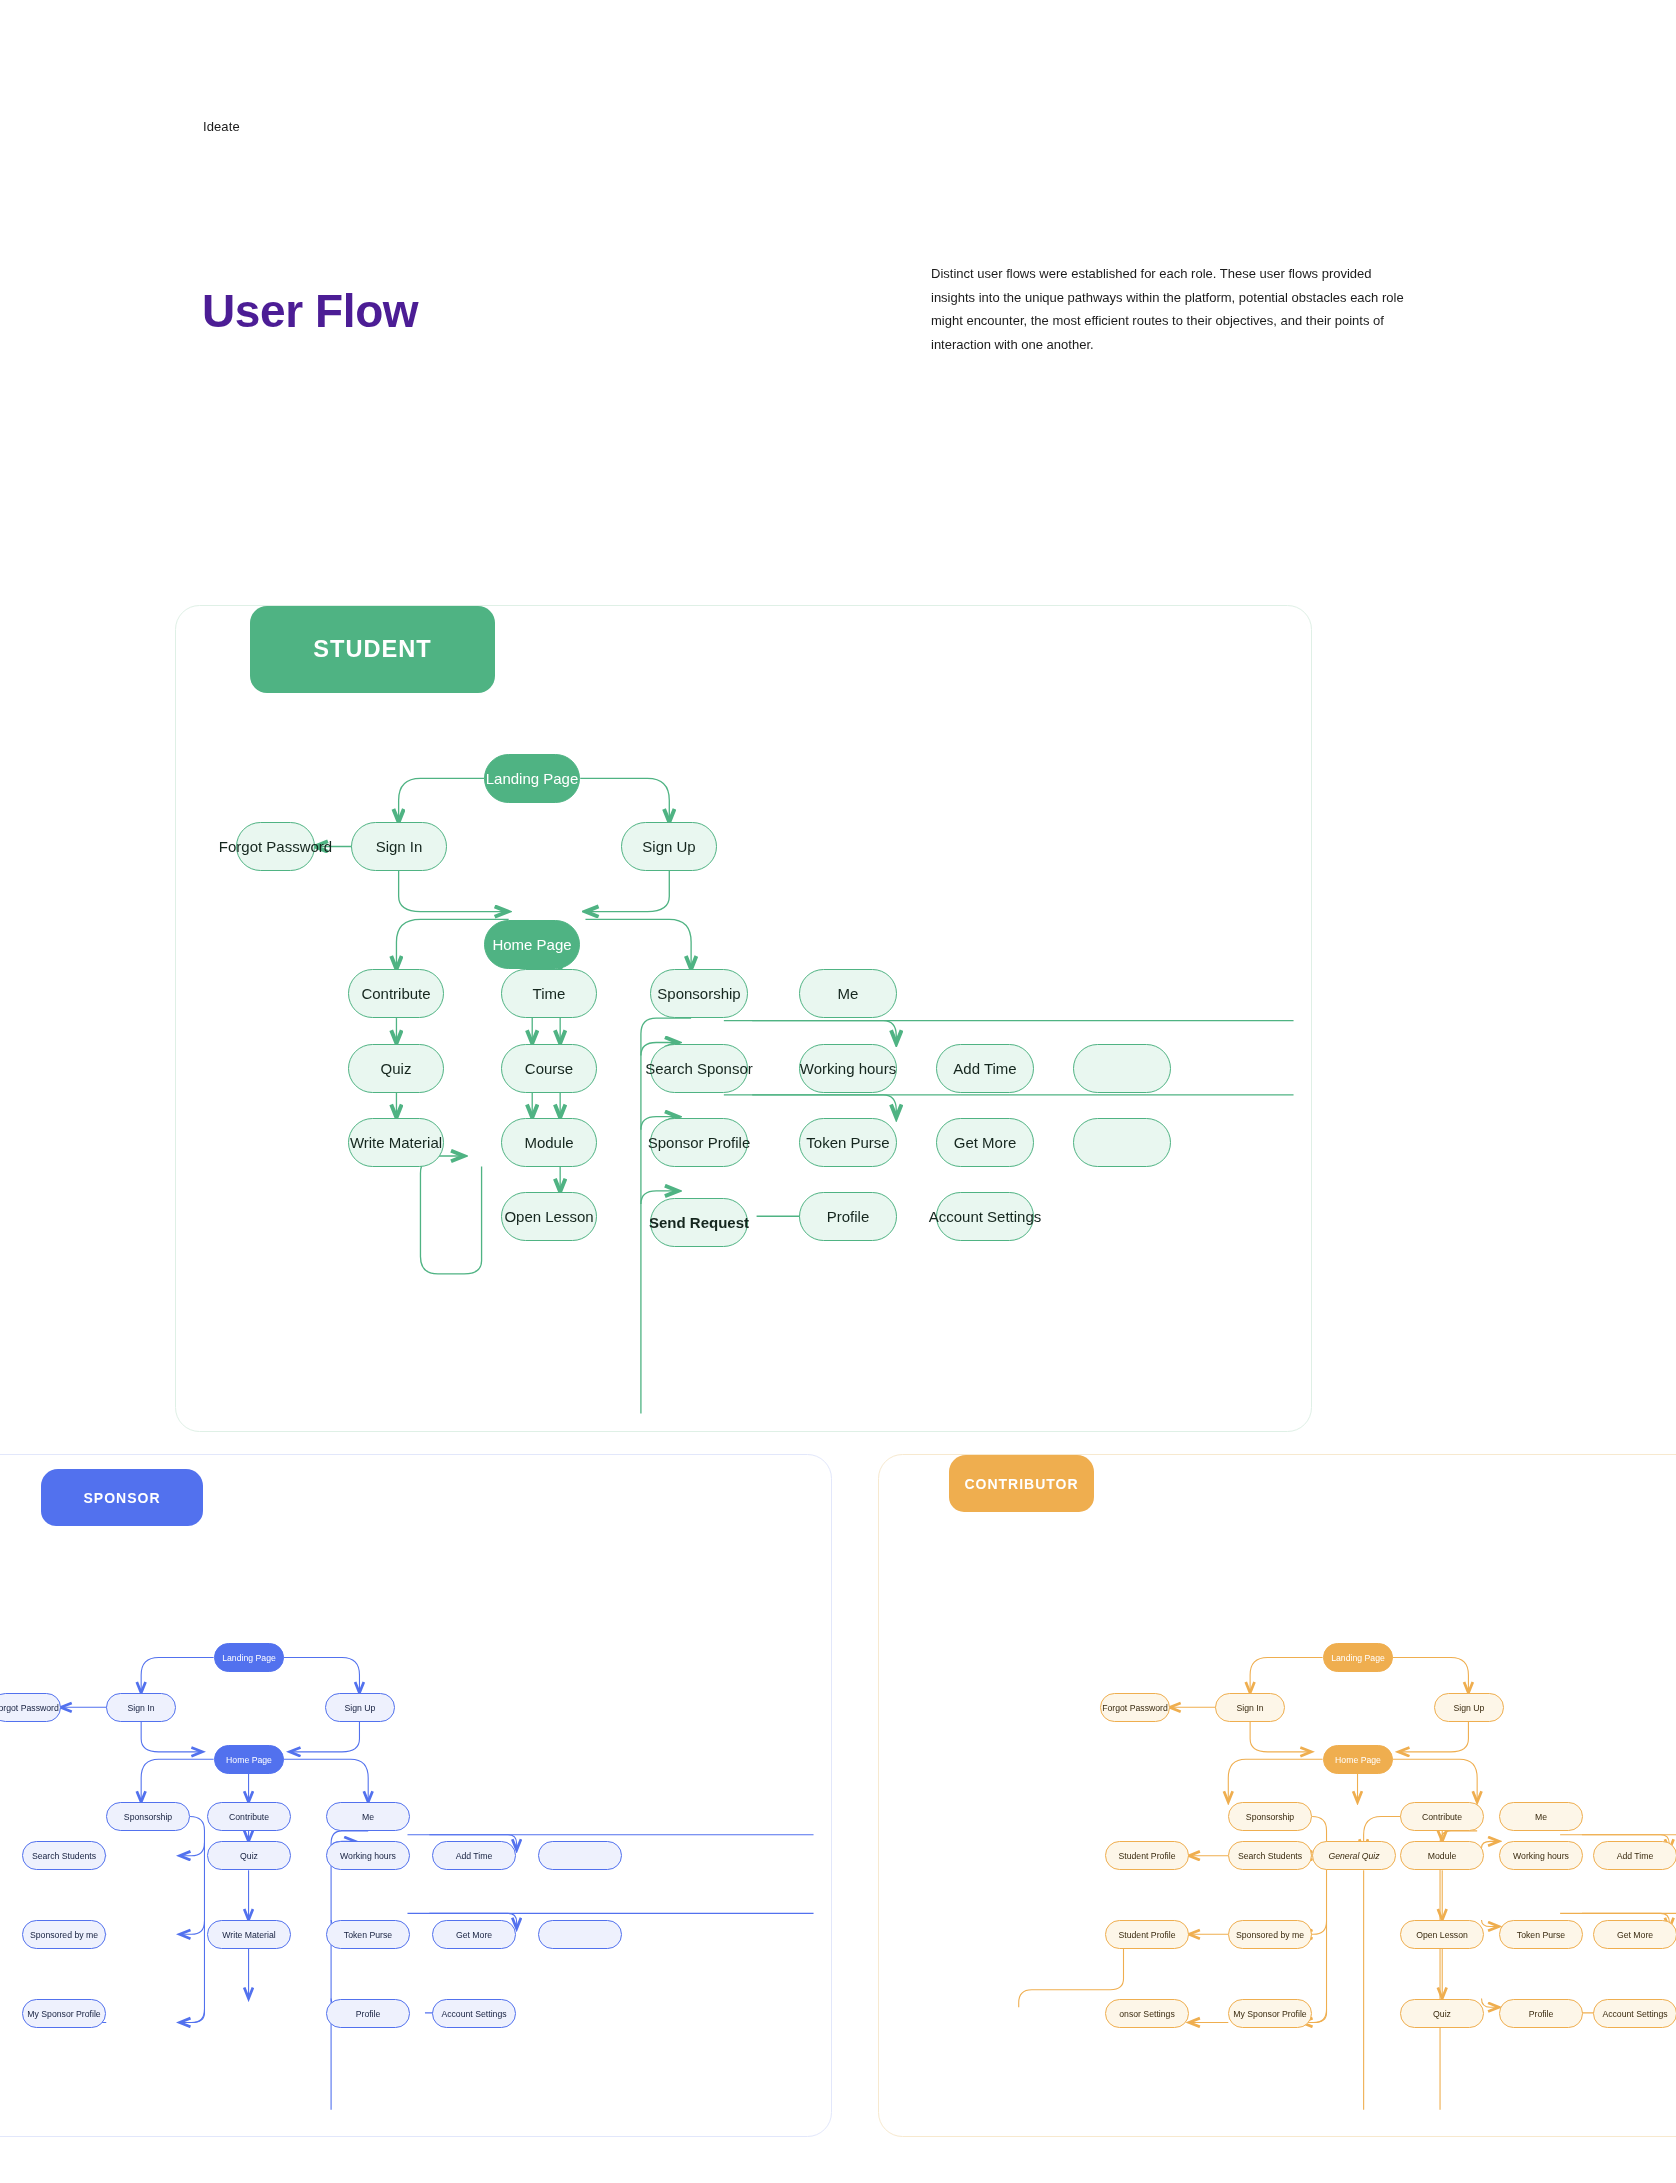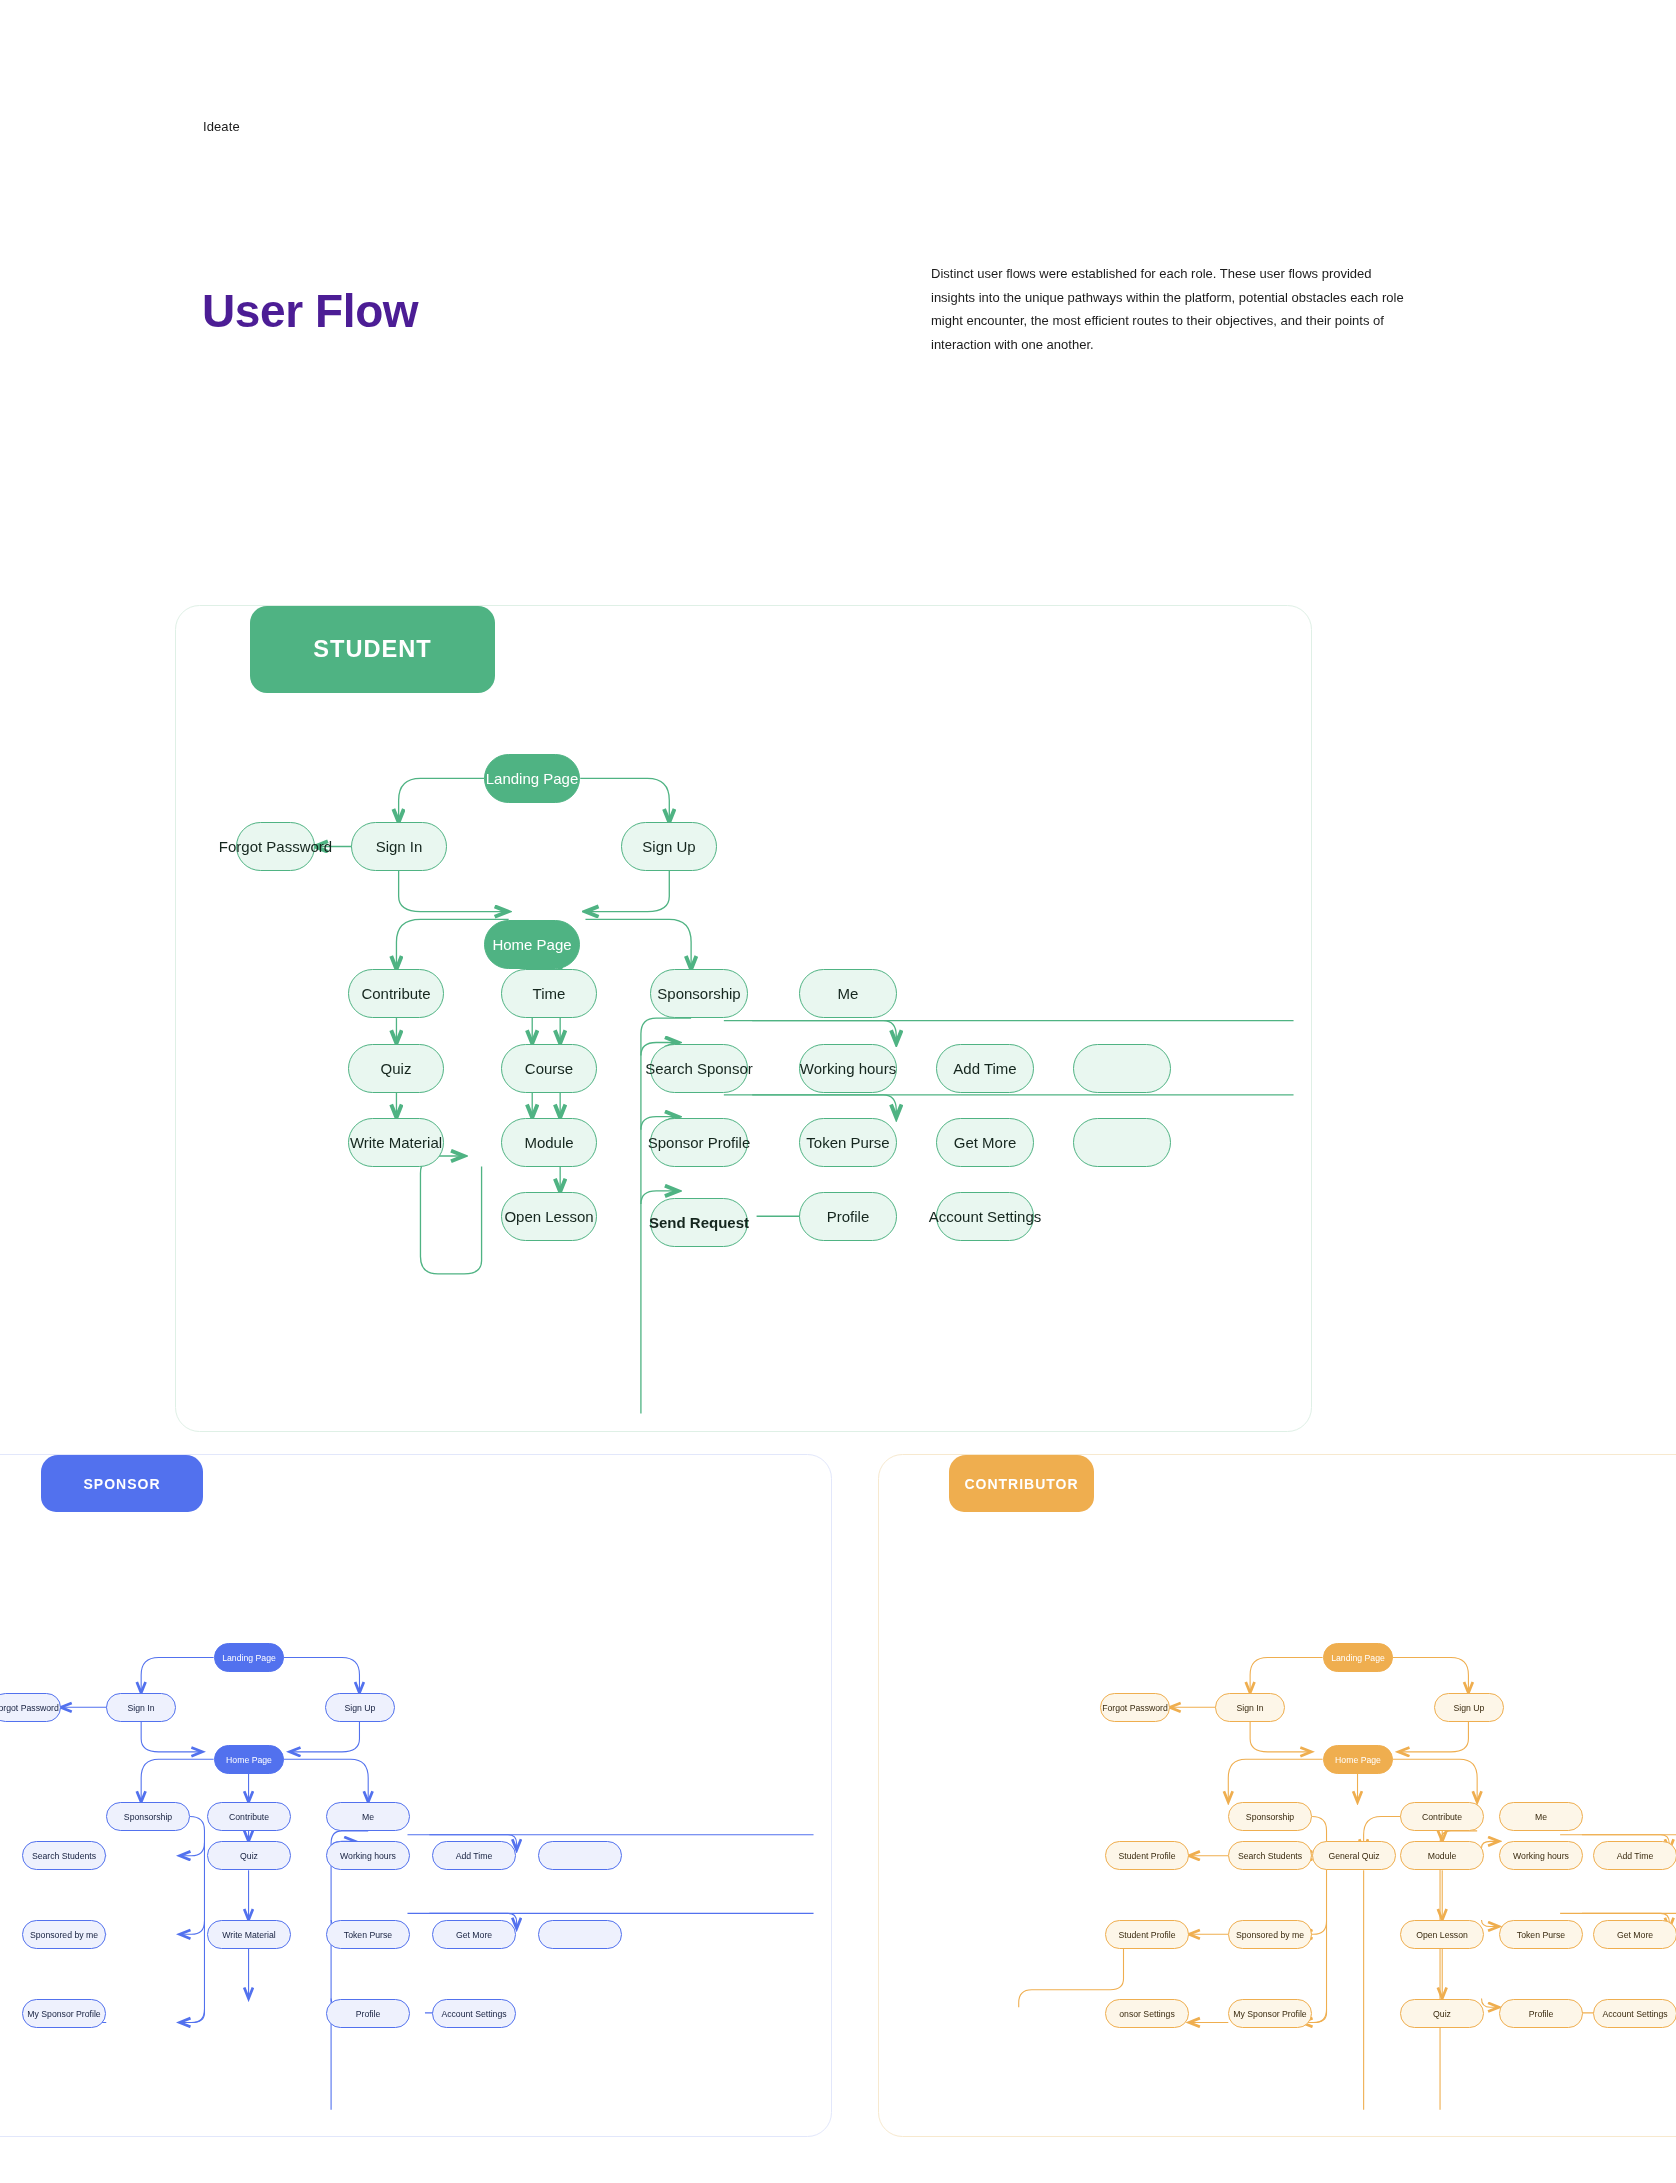--- a/index.html
+++ b/index.html
@@ -39,21 +39,21 @@
   .card.contrib  { left:878px; top:1454px; width:978px; height:681px; border:1.3px solid #f7e9cf; }
 
   .card-tab {
     position:absolute; top:0; height:87px;
     display:flex; align-items:center; justify-content:center;
     border-bottom-left-radius:23px; border-bottom-right-radius:23px;
     color:#ffffff; font-weight:700; letter-spacing:1px;border-radius:17px;
   }
   .card.student .card-tab { left:74px; width:245px; font-size:23.6px; background:#4fb383; }
   .card.sponsor .card-tab { left:188px; width:162px; height:57px; font-size:14px;
-                            background:#5271ee; border-bottom-left-radius:15px; border-bottom-right-radius:15px; }
+                            background:#5271ee; border-bottom-left-radius:15px; border-bottom-right-radius:15px;margin-top:14px; }
   .card.contrib .card-tab { left:70px; width:145px; height:57px; font-size:14px;
                             background:#efae4f; border-bottom-left-radius:15px; border-bottom-right-radius:15px; }
 
   
   .node {
     position:absolute;
     display:flex; align-items:center; justify-content:center;
     box-sizing:border-box;
     text-align:center;
     white-space:nowrap;
@@ -290,21 +290,21 @@
     <div class="node" style="left:336px;top:238px;width:70px;">Sign In</div>
     <div class="node" style="left:555px;top:238px;width:70px;">Sign Up</div>
     <div class="node accent" style="left:444px;top:290px;width:70px;">Home Page</div>
 
     <div class="node" style="left:349px;top:347px;width:84px;">Sponsorship</div>
     <div class="node" style="left:521px;top:347px;width:84px;">Contribute</div>
     <div class="node" style="left:620px;top:347px;width:84px;">Me</div>
 
     <div class="node" style="left:226px;top:386px;width:84px;">Student Profile</div>
     <div class="node" style="left:349px;top:386px;width:84px;">Search Students</div>
-    <div class="node" style="left:433px;top:386px;width:84px;">General Quiz</div>
+    <div class="node" style="left:433px;top:386px;width:84px;font-style:italic;">General Quiz</div>
     <div class="node" style="left:521px;top:386px;width:84px;">Module</div>
     <div class="node" style="left:620px;top:386px;width:84px;">Working hours</div>
     <div class="node" style="left:714px;top:386px;width:84px;">Add Time</div>
 
     <div class="node" style="left:226px;top:465px;width:84px;">Student Profile</div>
     <div class="node" style="left:349px;top:465px;width:84px;">Sponsored by me</div>
     <div class="node" style="left:521px;top:465px;width:84px;">Open Lesson</div>
     <div class="node" style="left:620px;top:465px;width:84px;">Token Purse</div>
     <div class="node" style="left:714px;top:465px;width:84px;">Get More</div>
 

